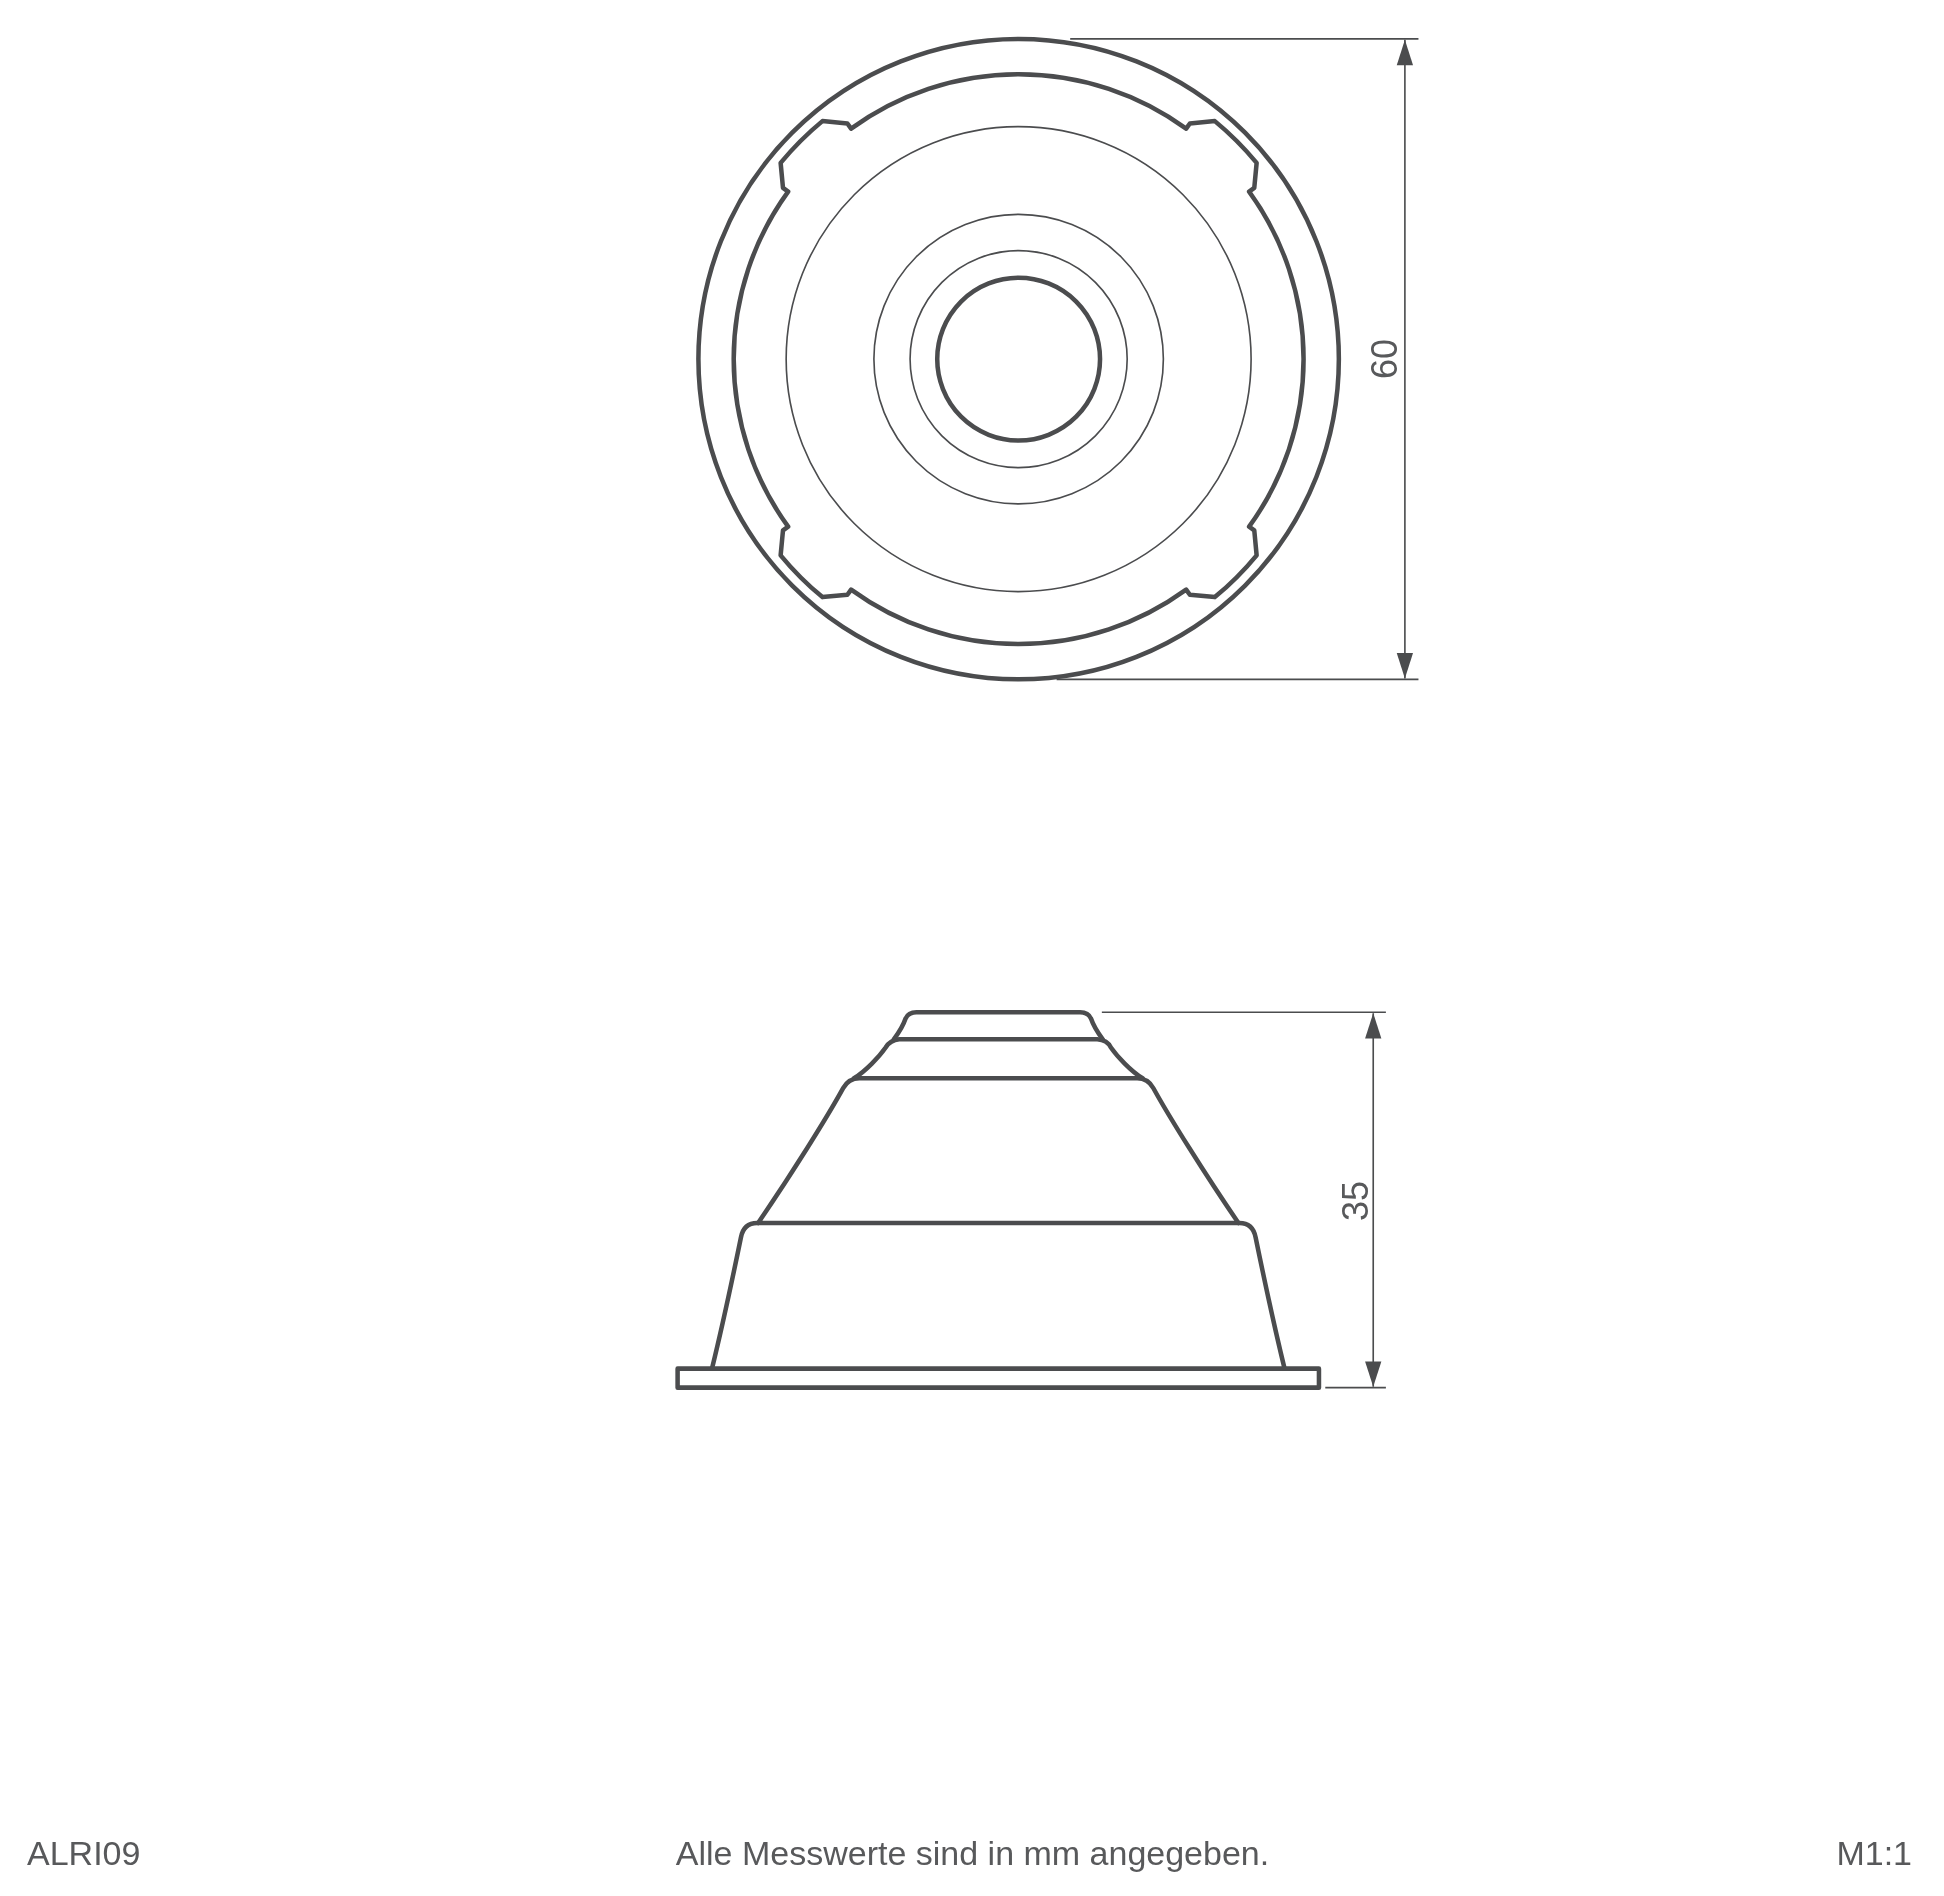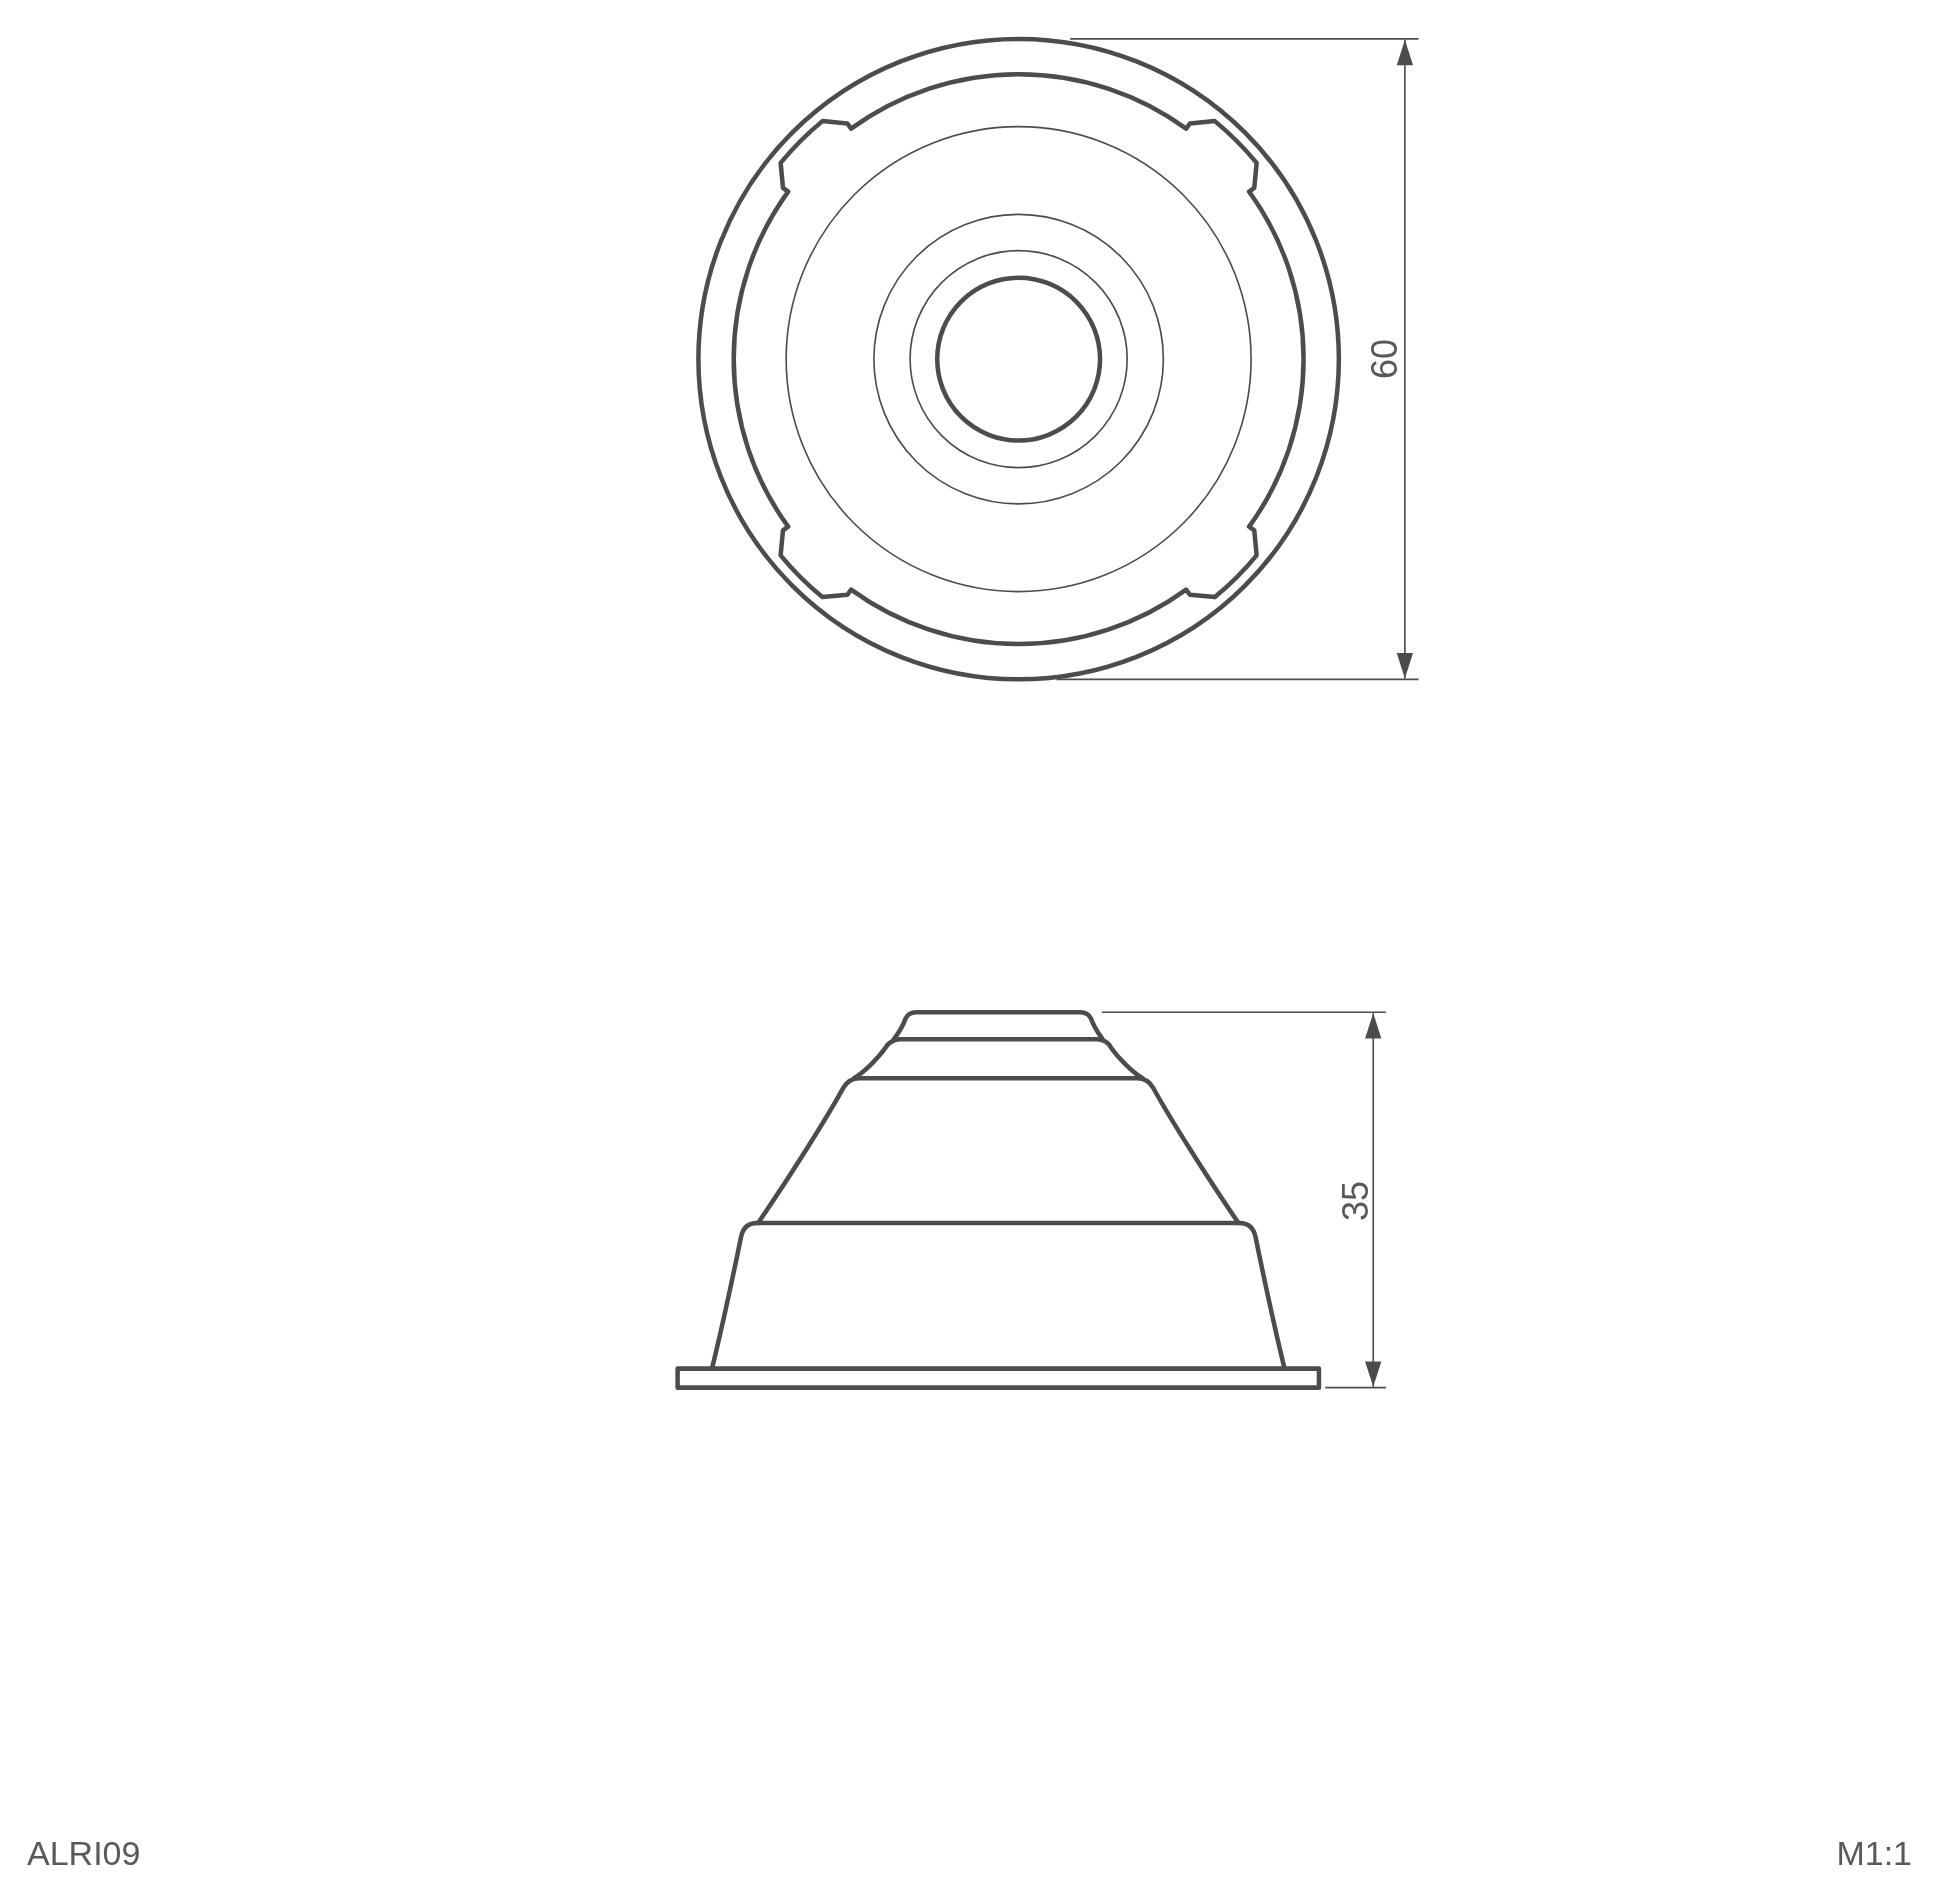--- a/index.html
+++ b/index.html
@@ -143,17 +143,18 @@
       <polygon points="1518,1533 1509,1505 1527,1505" fill="#4b4c4e" stroke="none"></polygon>
     </g>
   </svg>
 
   <div class="dim-label dim-label-60">60</div>
 
   <div class="dim-label dim-label-35">35</div>
 
   <div class="footer-text footer-left">ALRI09</div>
 
+  <div class="footer-text footer-center">Alle Messwerte sind in mm angegeben.</div>
 
   <div class="footer-text footer-right">M1:1</div>
 
 </div>
 
 
 </body></html>

